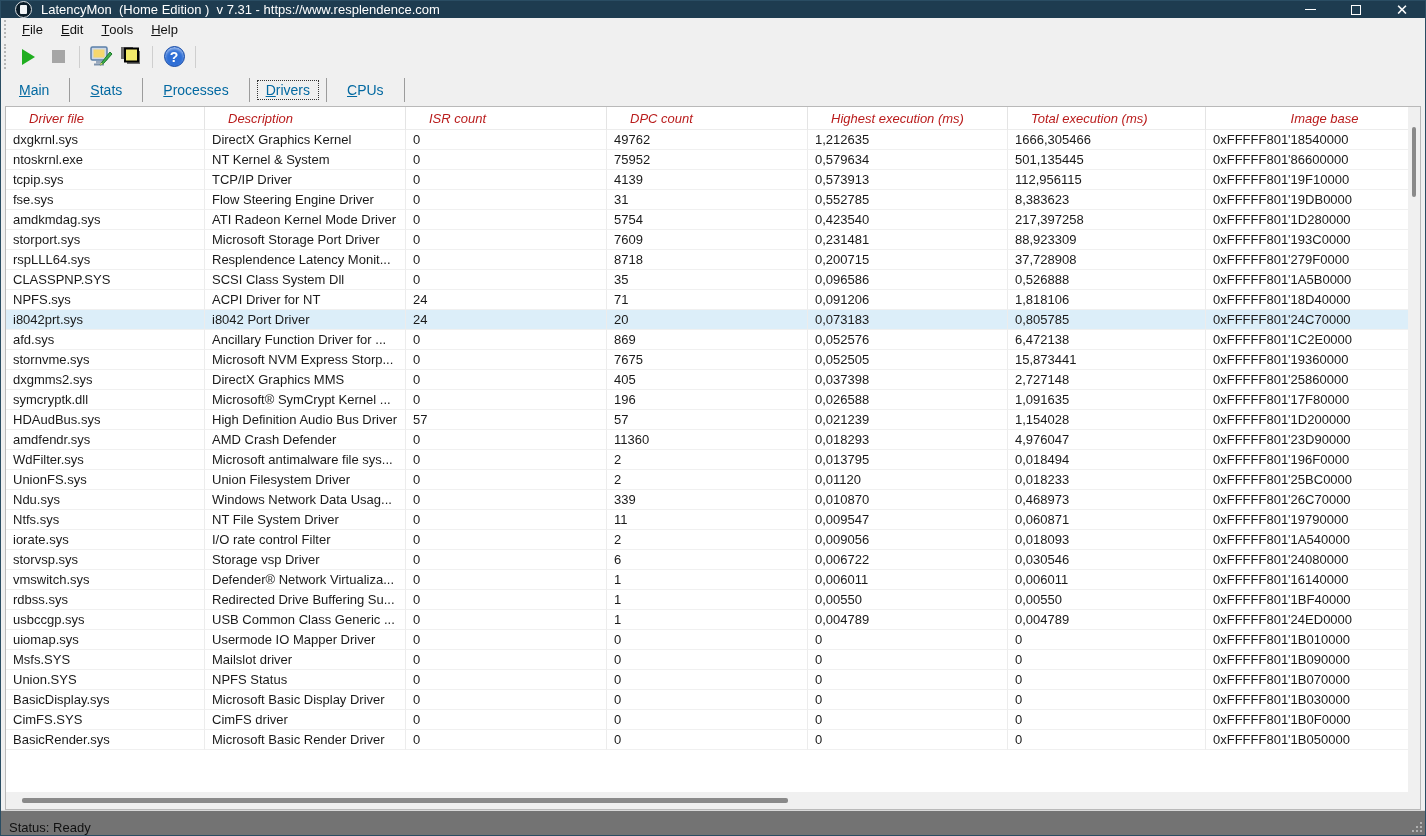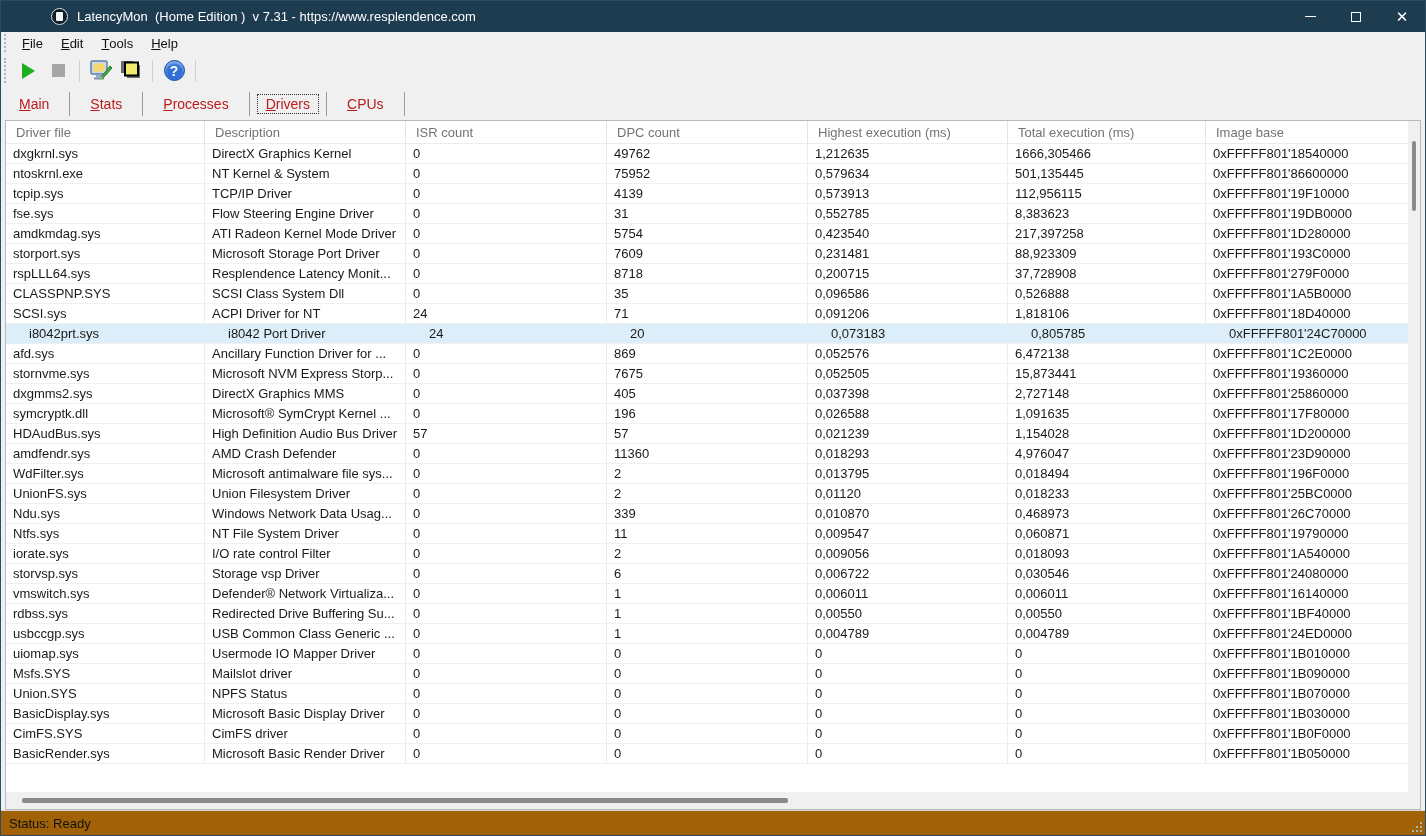--- a/index.html
+++ b/index.html
@@ -2,21 +2,21 @@
 <html style="--titlebar-bg: #1e3c50; --sel-bg: #dceef9;"><head>
 <meta charset="utf-8">
 <style>
   * { margin:0; padding:0; box-sizing:border-box; }
   html,body { width:1426px; height:836px; font-family:"Liberation Sans","DejaVu Sans",sans-serif; background:#888; }
   .window {
     width:1426px; height:836px; border:1px solid #2a4d63; background:#f0f0f0;
     display:flex; flex-direction:column; overflow:hidden;
   }
   
-  .titlebar { height:31px; background:var(--titlebar-bg,#1e3c50); display:flex; align-items:center; flex:0 0 auto;padding-left:36px; }
+  .titlebar { height:17px; background:var(--titlebar-bg,#1e3c50); display:flex; align-items:center; flex:0 0 auto; }
   .app-icon { width:17px; height:17px; border-radius:50%; background:#0c1d29; border:1px solid #d8dee2;
     margin-left:14px; position:relative; flex:0 0 auto; }
   .app-icon::after { content:""; position:absolute; left:4px; top:3px; width:7px; height:9px;
     background:#f2f4f6; border-radius:1px; }
   .title-text { color:#fff; font-size:13px; margin-left:9px; white-space:pre; flex:1 1 auto; overflow:hidden; }
   .win-btns { display:flex; height:100%; flex:0 0 auto; }
   .win-btn { width:46px; height:100%; display:flex; align-items:center; justify-content:center;
     color:#fff; font-size:13px; }
   .glyph-min { width:11px; height:1px; background:#fff; }
   .glyph-max { width:10px; height:10px; border:1px solid #fff; }
@@ -29,49 +29,49 @@
   .toolbar { height:33px; background:#f0f0f0; display:flex; align-items:center; flex:0 0 auto; }
   .tool-btn { width:30px; height:28px; display:flex; align-items:center; justify-content:center; }
   .tool-sep { width:1px; height:22px; background:#cfcfcf; margin:0 6px; }
   .icon-play { width:0; height:0; border-left:13px solid #1fae1f; border-top:8px solid transparent; border-bottom:8px solid transparent; }
   .icon-stop { width:13px; height:13px; background:#a6a6a6; }
   .icon-help { width:21px; height:21px; border-radius:50%; background:#2f6fd6;
     border:1px solid #1c4fa8; color:#fff; font-weight:bold; font-size:14px;
     display:flex; align-items:center; justify-content:center; box-shadow:inset 0 2px 3px rgba(255,255,255,.55); }
   
   .tabbar { height:33px; background:#f0f0f0; display:flex; align-items:center; flex:0 0 auto; padding-left:2px; }
-  .tab { padding:0 3px; height:26px; display:flex; align-items:center; font-size:14px; color:#b91c1c; }
+  .tab { padding:0 3px; height:26px; display:flex; align-items:center; font-size:14px; color:#0369a1; }
   .tab-inner { padding:2px 13px; }
   .tab.selected .tab-inner { border:1px dotted #333; padding:1px 8px; }
   .tab-sep { width:1px; height:24px; background:#9c9c9c; margin:0 4px; }
   
   .table-wrap { flex:1 1 auto; margin:0 4px; border:1px solid #b9b9b9; background:#fff;
     position:relative; display:flex; flex-direction:column; overflow:hidden; }
   .grid-header, .grid-row { display:grid;
     grid-template-columns:199px 201px 201px 201px 200px 198px 1fr; }
   .grid-header { height:23px; flex:0 0 auto; }
-  .hcell { font-size:13px; color:#737373; line-height:23px; padding-left:10px;
+  .hcell { font-size:13px; color:#b91c1c; line-height:23px; padding-left:23px;
     border-right:1px solid #e4e4e4; border-bottom:1px solid #ececec;
-    overflow:hidden; white-space:nowrap; background:#fff; }
-  .hcell:last-child { border-right:none; }
+    overflow:hidden; white-space:nowrap; background:#fff;font-style:italic; }
+  .hcell:last-child { border-right:none;text-align:center; }
   .grid-body { flex:1 1 auto; overflow:hidden; }
   .grid-row { height:20px; }
-  .grid-row.selected { background:var(--sel-bg,#dceef9);padding-left:16px; }
+  .grid-row.selected { background:var(--sel-bg,#dceef9); }
   .cell { font-size:13px; color:#1a1a1a; line-height:19px; padding-left:7px;
     border-right:1px solid #ececec; border-bottom:1px solid #f0f0f0;
     overflow:hidden; white-space:nowrap; }
   .cell:last-child { border-right:none; }
   
   .vscroll { position:absolute; top:0; right:0; bottom:17px; width:12px; background:#f0f0f0; }
   .vthumb { position:absolute; left:4px; top:20px; width:4px; height:70px; background:#8a8a8a; border-radius:2px; }
   .hscroll { position:absolute; left:0; right:0; bottom:0; height:17px; background:#f0f0f0; }
   .hthumb { position:absolute; left:16px; top:6px; width:766px; height:5px; background:#8a8a8a; border-radius:2px; }
   
-  .statusbar { height:25px; background:#a16207; border-top:1px solid #d9d9d9; flex:0 0 auto;
-    display:flex; align-items:center; font-size:13px; color:#111; padding-left:8px; position:relative; }
+  .statusbar { height:25px; background:#737373; border-top:1px solid #d9d9d9; flex:0 0 auto;
+    display:flex; align-items:flex-end; font-size:13px; color:#111; padding-left:8px; position:relative; }
   .resize-grip { position:absolute; right:3px; bottom:3px; width:10px; height:10px; }
   .resize-grip i { position:absolute; width:2px; height:2px; background:#b0b0b0; }
   .resize-grip i:nth-child(1){ right:0; bottom:0; }
   .resize-grip i:nth-child(2){ right:4px; bottom:0; }
   .resize-grip i:nth-child(3){ right:0; bottom:4px; }
   .resize-grip i:nth-child(4){ right:8px; bottom:0; }
   .resize-grip i:nth-child(5){ right:0; bottom:8px; }
   .resize-grip i:nth-child(6){ right:4px; bottom:4px; }
   u { text-decoration:underline; }
 </style>
@@ -237,21 +237,21 @@
         <div class="grid-row">
           <div class="cell">CLASSPNP.SYS</div>
           <div class="cell">SCSI Class System Dll</div>
           <div class="cell">0</div>
           <div class="cell">35</div>
           <div class="cell">0,096586</div>
           <div class="cell">0,526888</div>
           <div class="cell">0xFFFFF801'1A5B0000</div>
         </div>
         <div class="grid-row">
-          <div class="cell">SCSI.sys</div>
+          <div class="cell">NPFS.sys</div>
           <div class="cell">ACPI Driver for NT</div>
           <div class="cell">24</div>
           <div class="cell">71</div>
           <div class="cell">0,091206</div>
           <div class="cell">1,818106</div>
           <div class="cell">0xFFFFF801'18D40000</div>
         </div>
         <div class="grid-row selected">
           <div class="cell">i8042prt.sys</div>
           <div class="cell">i8042 Port Driver</div>

